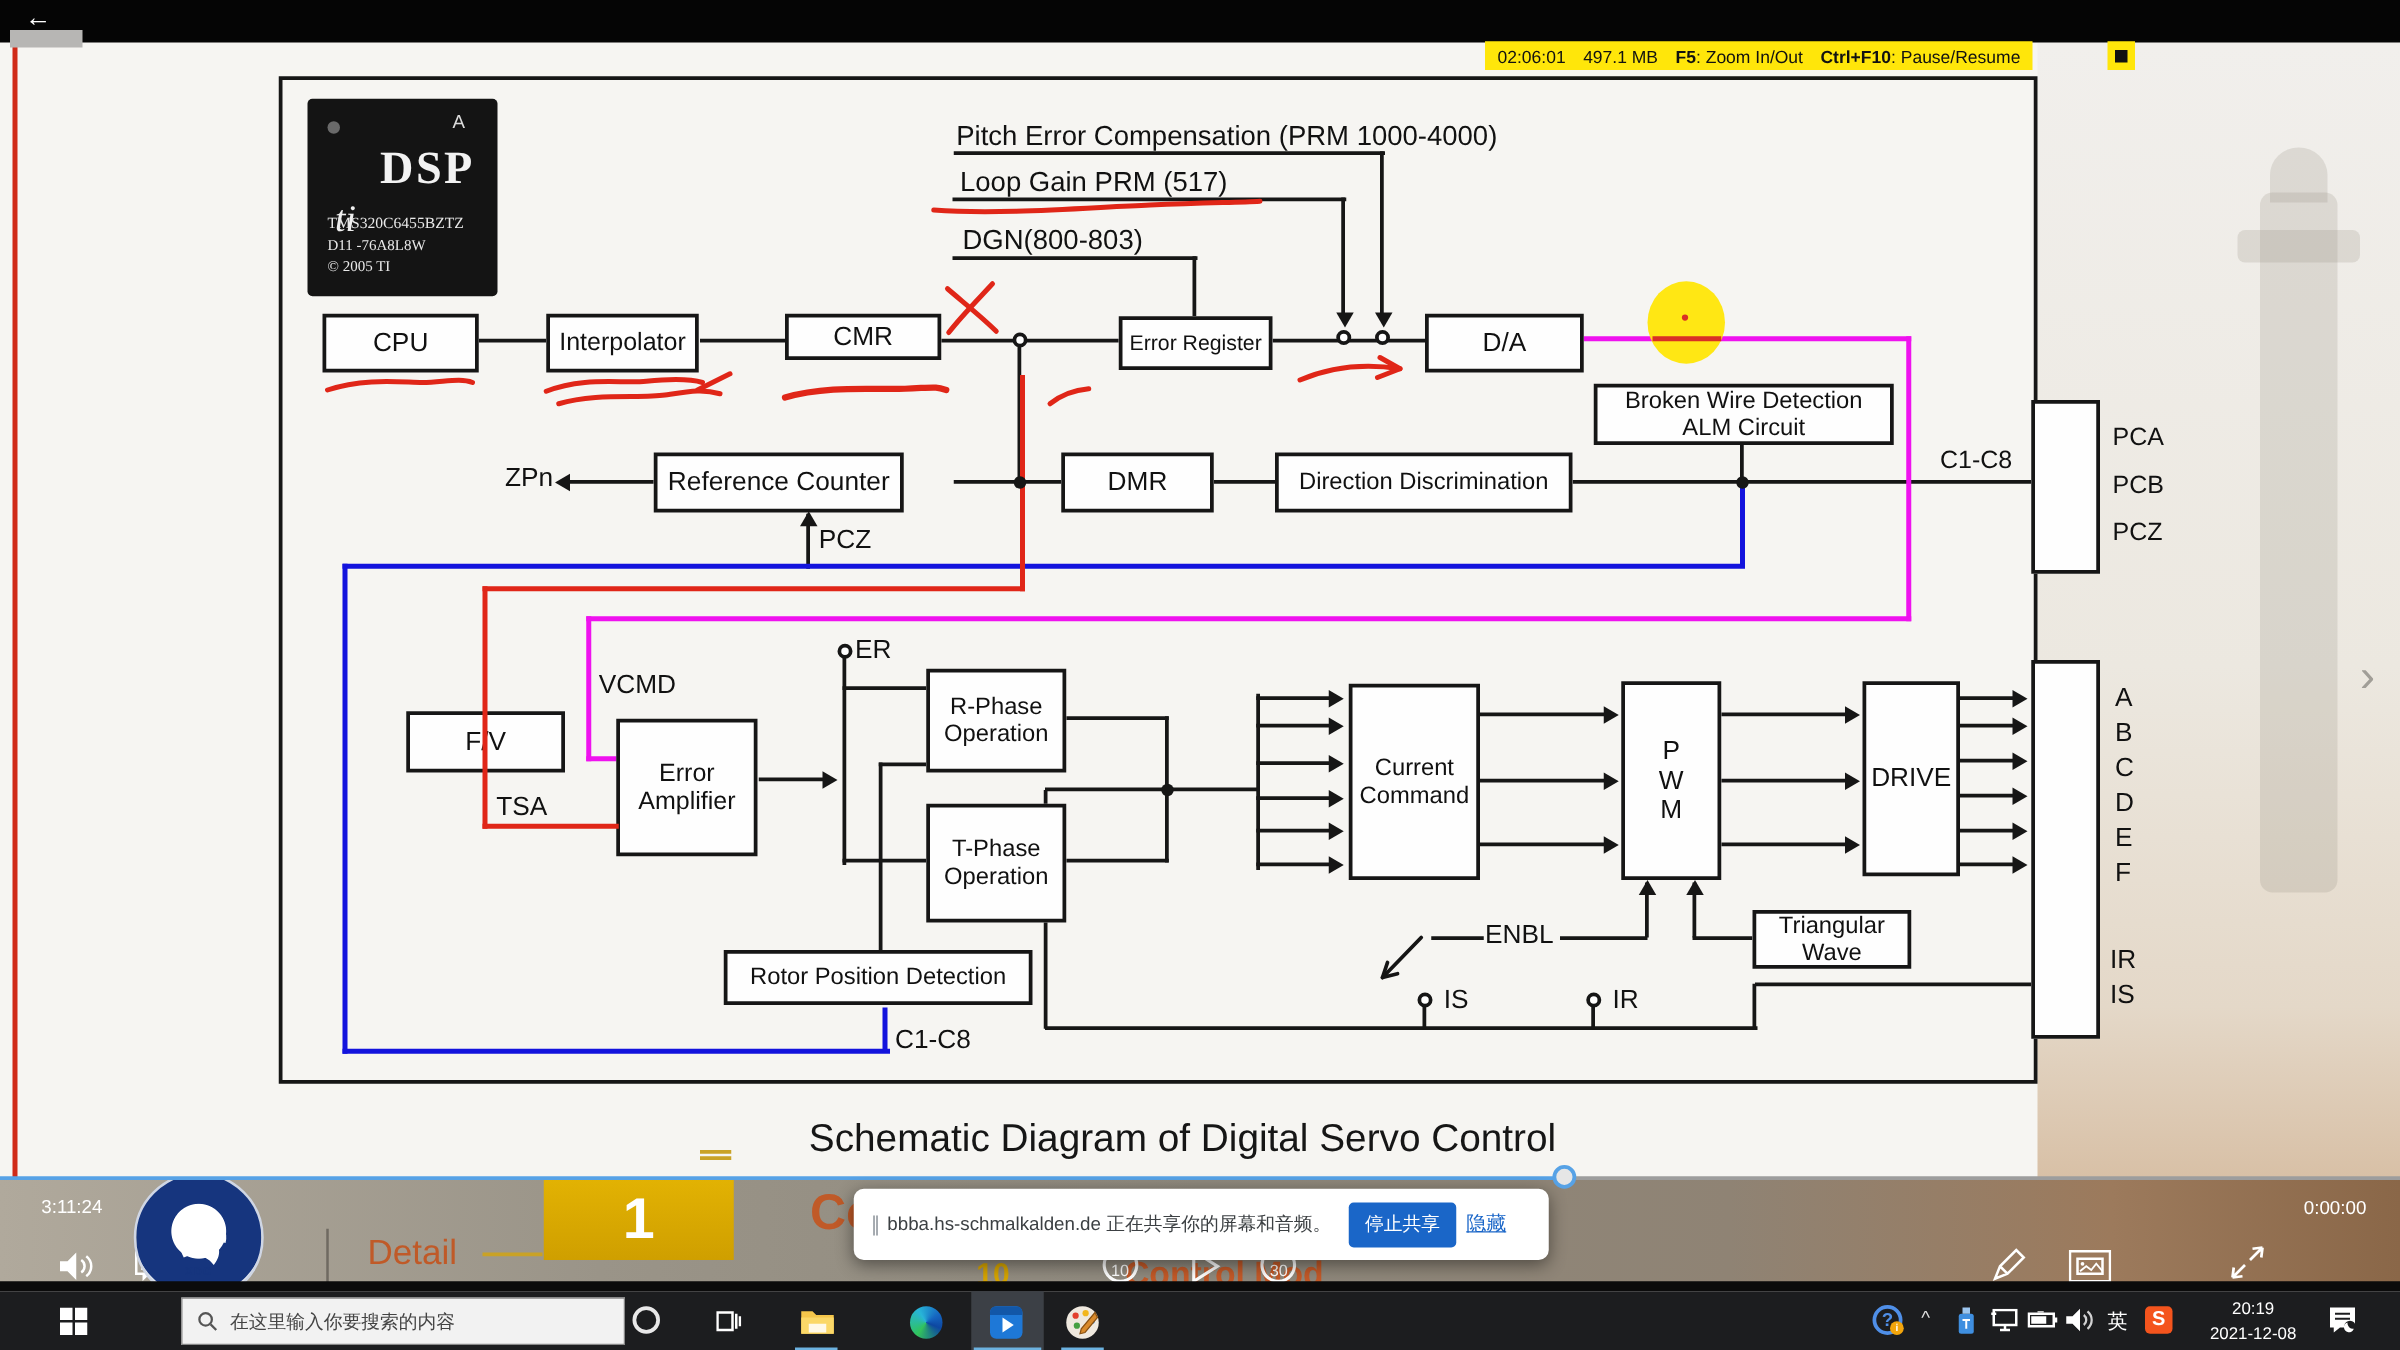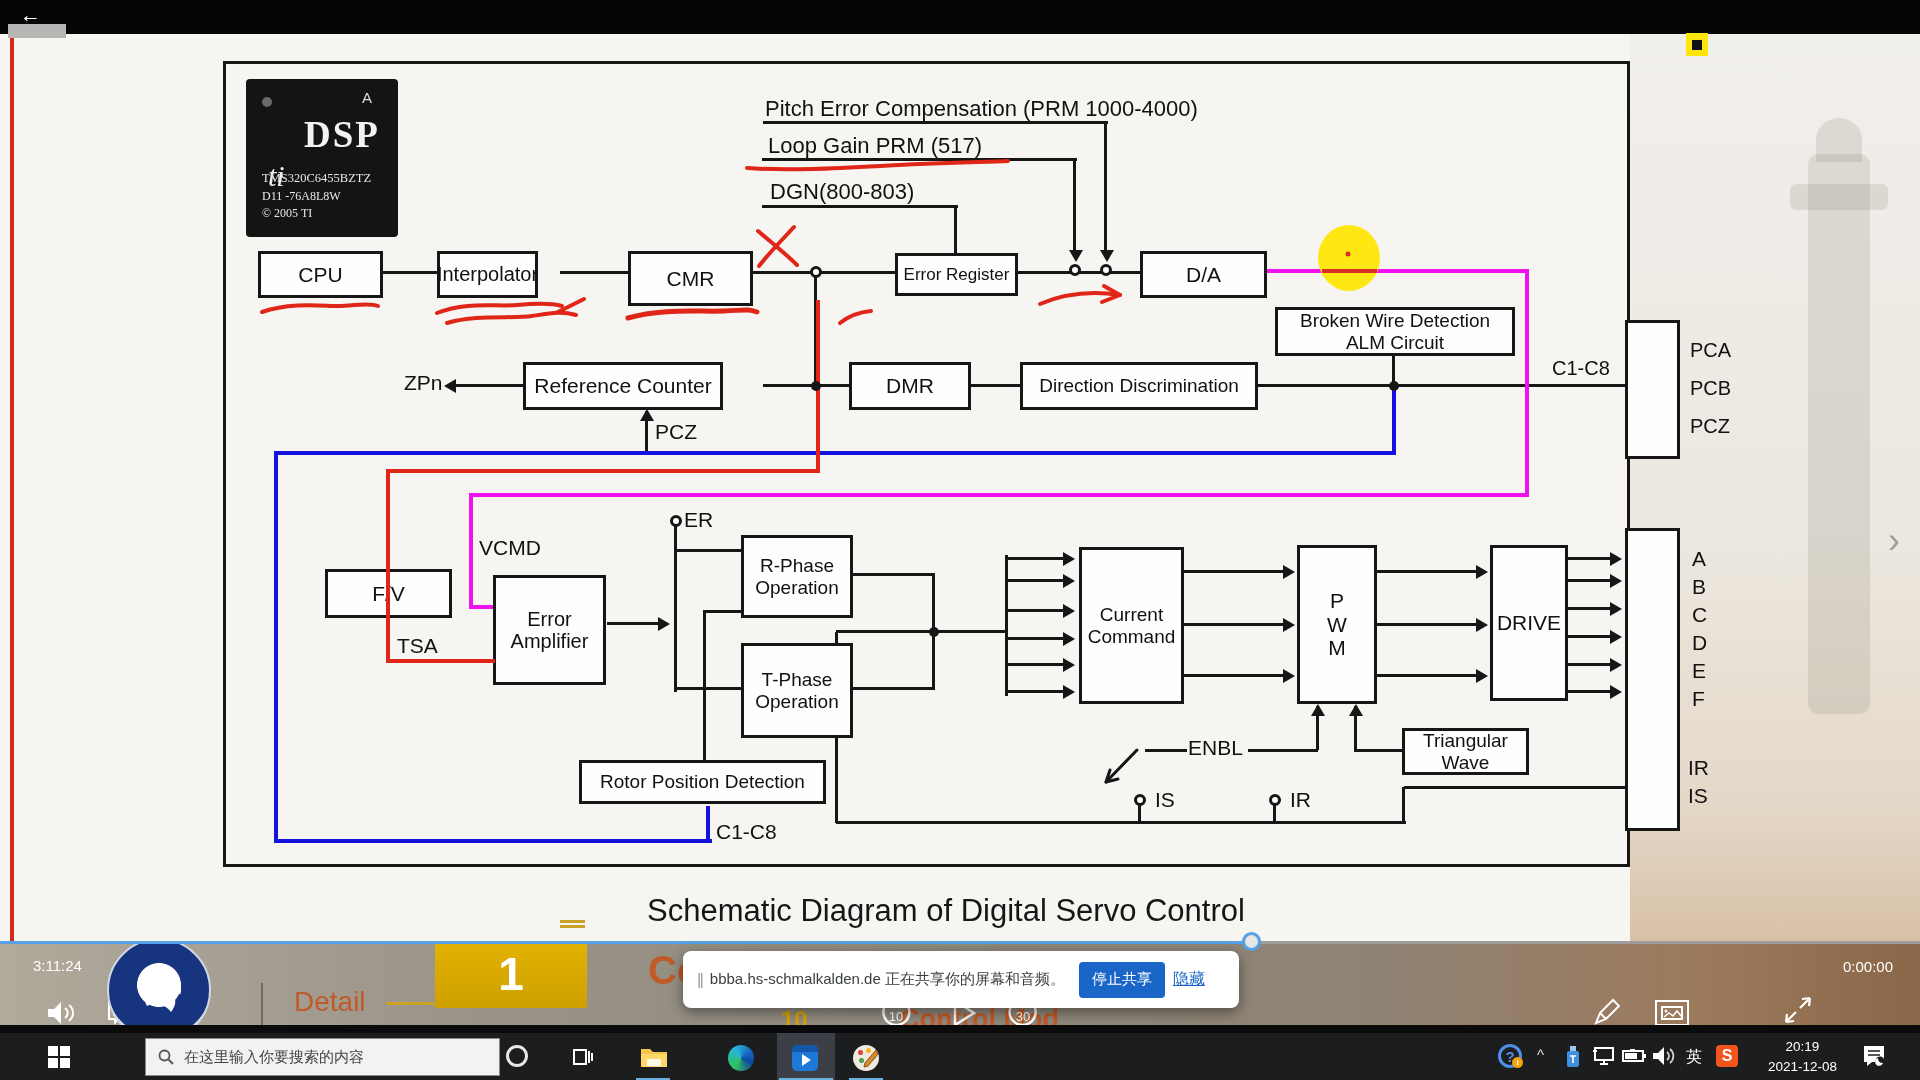--- a/index.html
+++ b/index.html
@@ -115,20 +115,26 @@
     <div class="lh" style="left:160px;top:150px;width:98px;height:26px;border-radius:6px;"></div>
     <div class="lh" style="left:186px;top:84px;width:46px;height:44px;border-radius:50% 50% 0 0;"></div>
   </div>
   <div class="abs" id="next-chevron">›</div>
   <div class="abs" id="red-edge"></div>
 
   <div class="abs" id="topbar"></div>
   <div class="abs" id="back-arrow">←</div>
   <div class="abs" id="gray-tab"></div>
 
+  <div class="abs" id="recbar">
+    <span>02:06:01</span>
+    <span>497.1 MB</span>
+    <span><b>F5</b><span>: Zoom In/Out</span></span>
+    <span><b>Ctrl+F10</b><span>: Pause/Resume</span></span>
+  </div>
   <div class="abs" id="stop-rec">
       <div class="sq"></div>
     </div>
 
   <div class="abs" id="diagram-border"></div>
 
   <div class="abs" id="chip">
     <div class="dot"></div>
     <div class="corner">A</div>
     <div class="ti">ti</div>
@@ -202,22 +208,22 @@
       <div class="wire" style="left: 469px; top: 493px; width: 4px; height: 116px; background: rgb(239, 18, 239);"></div>
       <div class="wire" style="left: 469px; top: 605px; width: 27px; height: 4px; background: rgb(239, 18, 239);"></div>
       <div class="wire" style="left: 1392px; top: 388px; width: 4px; height: 66px; background: rgb(19, 19, 221);"></div>
       <div class="wire" style="left: 274px; top: 451px; width: 1122px; height: 4px; background: rgb(19, 19, 221);"></div>
       <div class="wire" style="left: 274px; top: 451px; width: 4px; height: 392px; background: rgb(19, 19, 221);"></div>
       <div class="wire" style="left: 274px; top: 839px; width: 438px; height: 4px; background: rgb(19, 19, 221);"></div>
       <div class="wire" style="left: 706px; top: 806px; width: 4px; height: 35px; background: rgb(19, 19, 221);"></div>
     </div>
   <div class="abs" id="boxes" style="left:0;top:0;">
       <div class="dbox" style="left: 258px; top: 251px; width: 125px; height: 47px; font-size: 21px;">CPU</div>
-      <div class="dbox" style="left: 437px; top: 251px; width: 101px; height: 47px; font-size: 20px;">Interpolator</div>
-      <div class="dbox" style="left: 628px; top: 251px; width: 125px; height: 55px; font-size: 21px;">CMR</div>
+      <div class="dbox" style="left: 437px; top: 251px; width: 122px; height: 47px; font-size: 20px;">Interpolator</div>
+      <div class="dbox" style="left: 628px; top: 251px; width: 125px; height: 37px; font-size: 21px;">CMR</div>
       <div class="dbox" style="left: 895px; top: 253px; width: 123px; height: 43px; font-size: 17px;">Error Register</div>
       <div class="dbox" style="left: 1140px; top: 251px; width: 127px; height: 47px; font-size: 21px;">D/A</div>
       <div class="dbox" style="left: 1275px; top: 307px; width: 240px; height: 49px; font-size: 19px;">Broken Wire Detection
 ALM Circuit</div>
       <div class="dbox" style="left: 523px; top: 362px; width: 200px; height: 48px; font-size: 21px;">Reference Counter</div>
       <div class="dbox" style="left: 849px; top: 362px; width: 122px; height: 48px; font-size: 21px;">DMR</div>
       <div class="dbox" style="left: 1020px; top: 362px; width: 238px; height: 48px; font-size: 19px;">Direction Discrimination</div>
       <div class="dbox" style="left: 325px; top: 569px; width: 127px; height: 49px; font-size: 21px;">F/V</div>
       <div class="dbox" style="left: 493px; top: 575px; width: 113px; height: 110px; font-size: 20px;">Error
 Amplifier</div>

